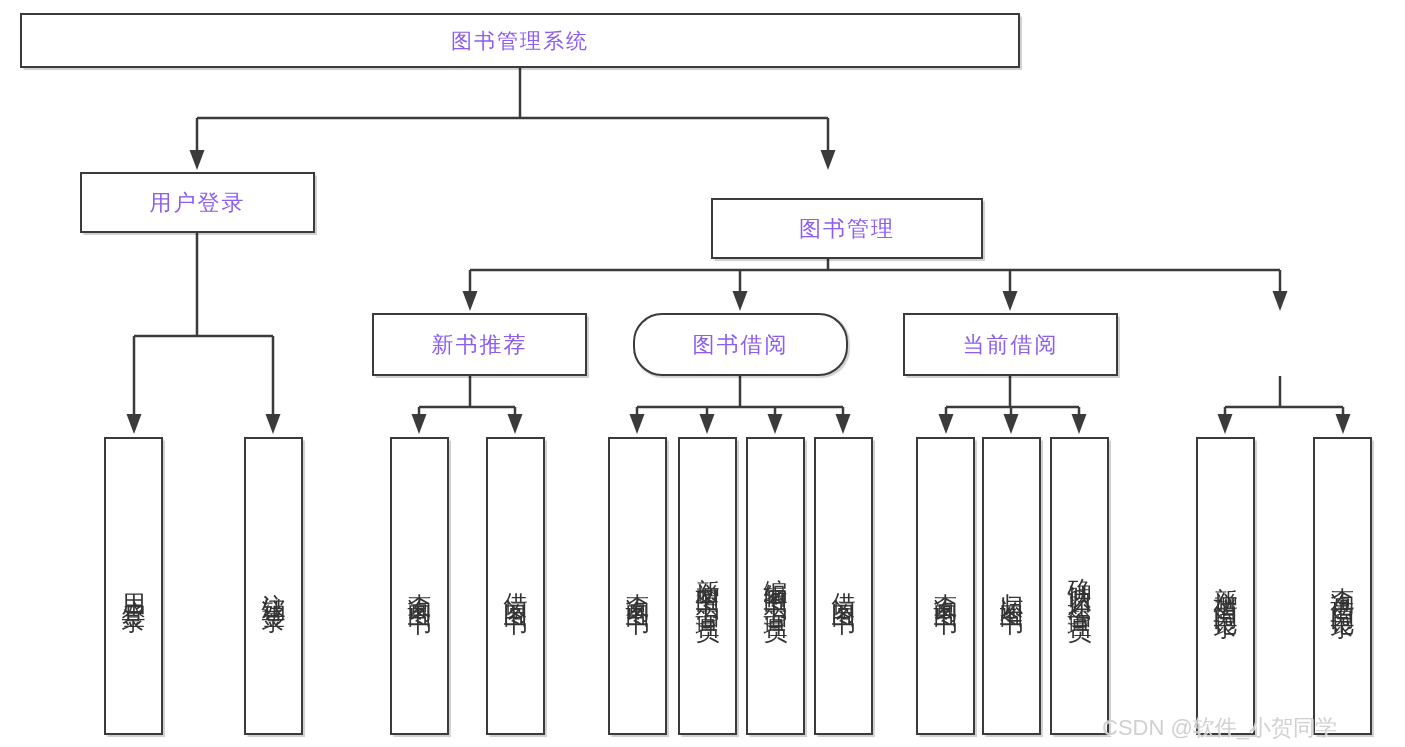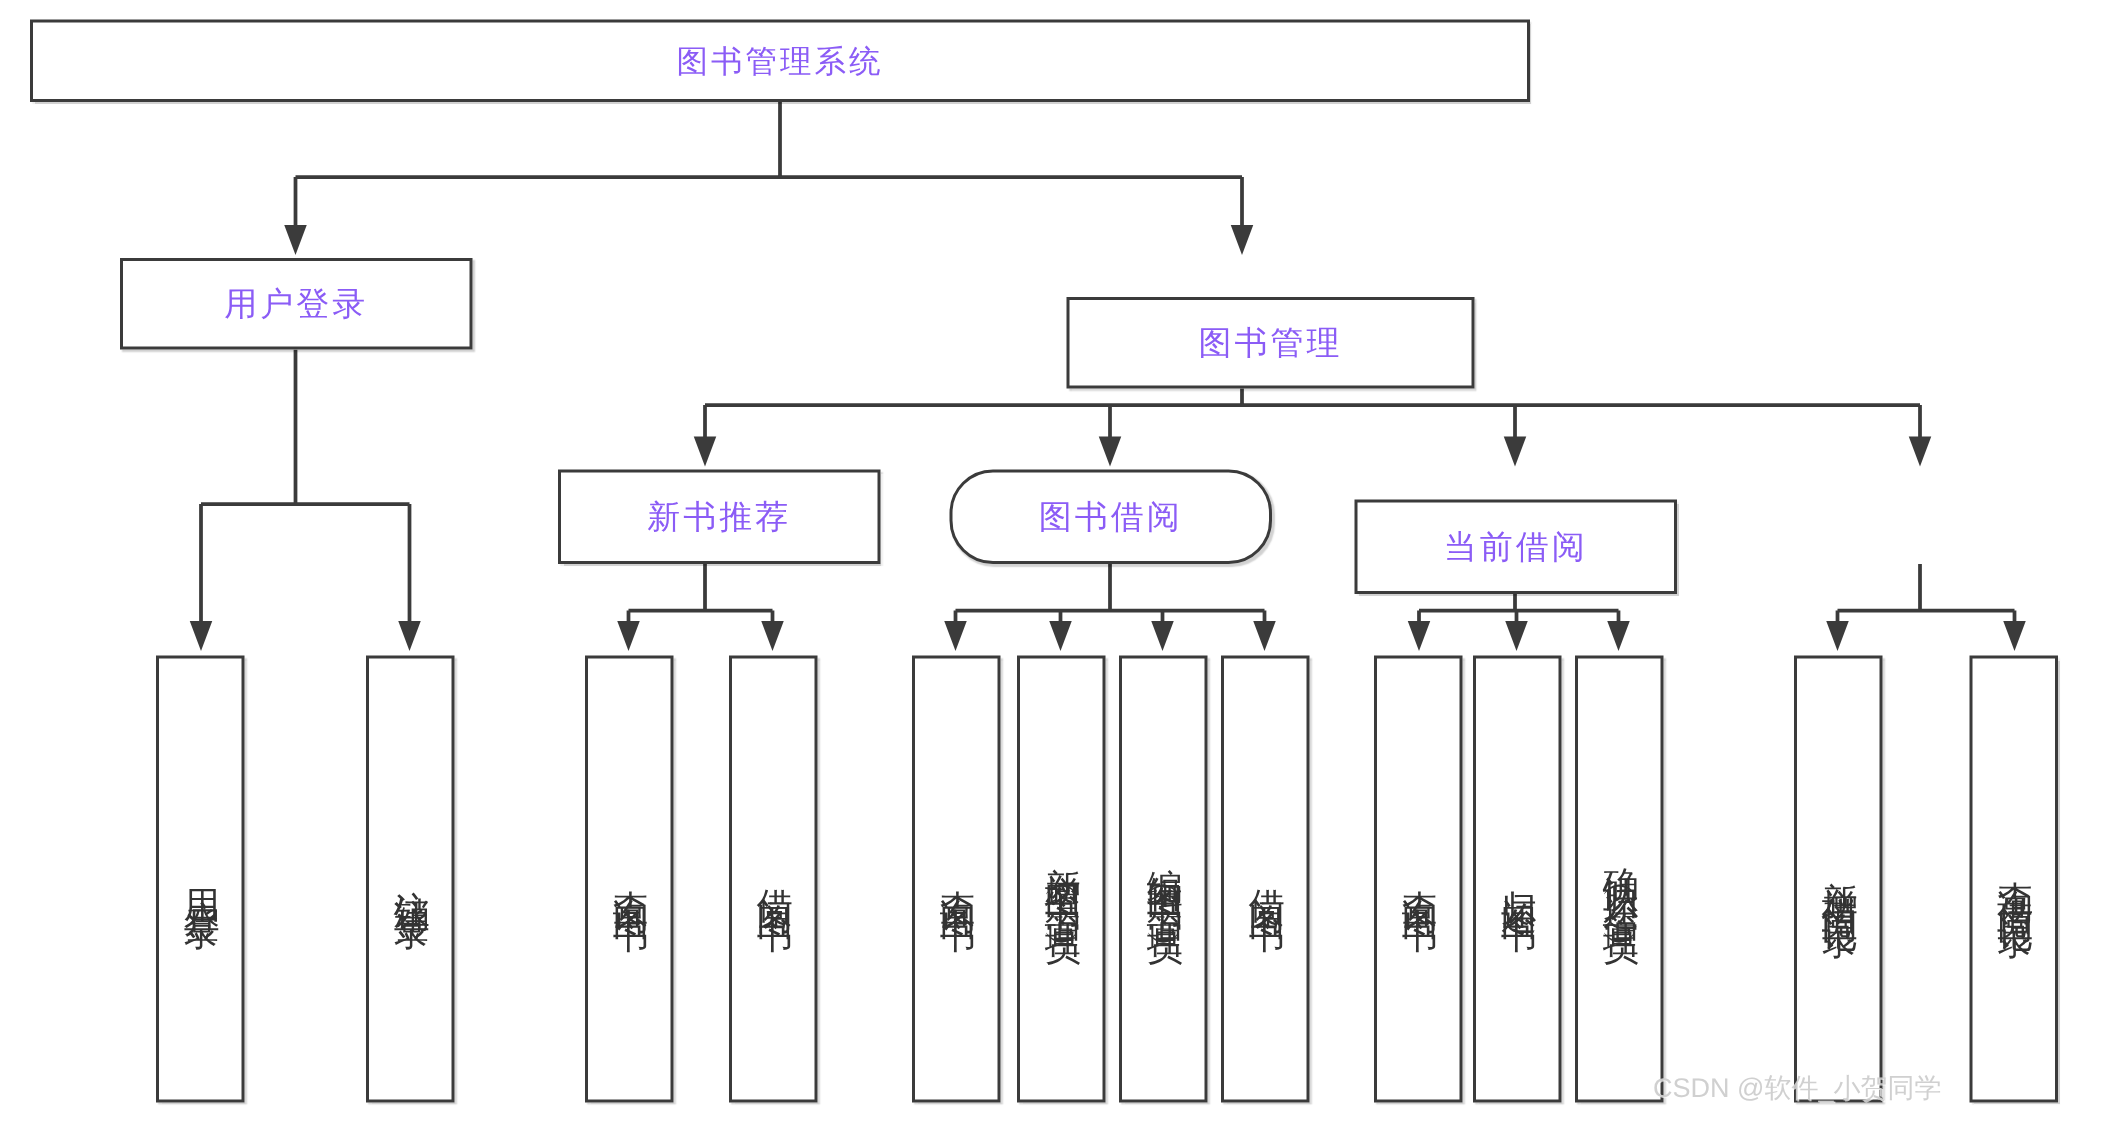--- a/index.html
+++ b/index.html
@@ -32,27 +32,27 @@
     color:#333333;
     line-height:1;
     white-space:nowrap;
   }
   .root{left:20px;top:13px;width:1000px;height:55px;}
   .l2-login{left:80px;top:172px;width:235px;height:61px;}
   .l2-mgmt{left:711px;top:172px;width:272px;height:61px;margin-top:26px;}
   .l3{top:313px;width:215px;height:63px;}
   .l3-recommend{left:372px;}
   .l3-borrowing{left:633px;border-radius:29px;}
-  .l3-current{left:903px;margin-top:20px;}
+  .l3-current{left:903px;}
   .l3-records{left:1173px;}
   .leaf{top:437px;width:59px;height:298px;}
   #watermark{
     position:absolute;
     left:1102px;top:713px;
-    font-size:18px;
+    font-size:22px;
     color:rgba(206,206,206,0.95);
     text-shadow:1px 1px 0 rgba(255,255,255,0.7);
     white-space:nowrap;
     z-index:5;
   }
 </style>
 </head>
 <body>
 
 <div id="stage">

